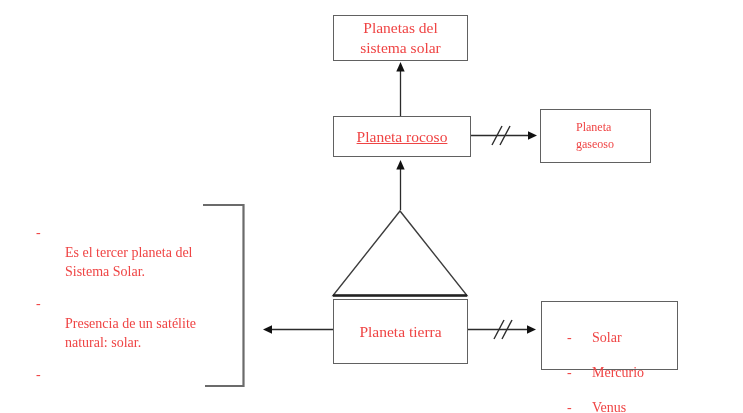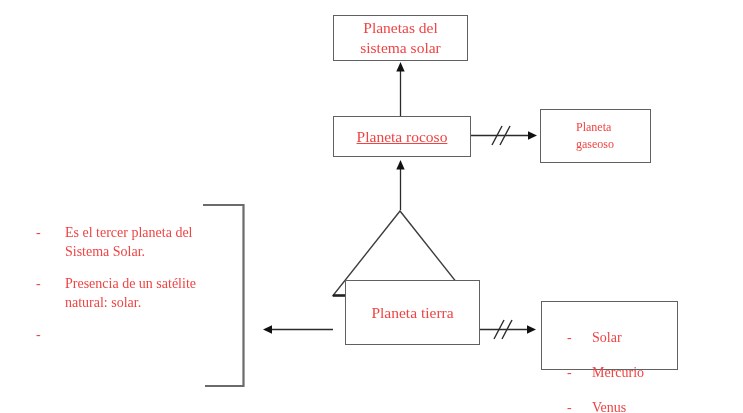--- a/index.html
+++ b/index.html
@@ -25,36 +25,36 @@
     line-height:20px;
     white-space:pre-line;
   }
   .box-top{left:333px;top:15px;width:135px;height:46px;}
   .box-rocoso{left:333px;top:116px;width:138px;height:41px;text-decoration:underline;}
   .box-gaseoso{
     left:540px;top:109px;width:111px;height:54px;
     justify-content:flex-start;text-align:left;
     padding-left:35px;font-size:12px;line-height:17.5px;
   }
-  .box-tierra{left:333px;top:280px;width:135px;height:65px;margin-left:12px;}
+  .box-tierra{left:333px;top:299px;width:135px;height:65px;}
   .box-list{
     left:541px;top:301px;width:137px;height:69px;
     display:block;text-align:left;
     padding:9px 0 0 25px;
     font-size:14px;line-height:17.5px;
   }
   .li-row{display:flex;}
   .li-dash{width:25px;flex:0 0 25px;}
   .facts{
     position:absolute;left:36px;top:223px;width:215px;
     font-size:14px;line-height:19px;
   }
   .fact-item{display:flex;margin-bottom:13px;}
   .fact-dash{width:29px;flex:0 0 29px;}
-  .fact-text{white-space:pre-line;}
+  .fact-text{white-space:pre-line;margin-top:20px;}
 </style>
 </head>
 <body>
 
 <div class="canvas">
 
   <svg class="layer" viewBox="0 0 743 413" xmlns="http://www.w3.org/2000/svg">
 
     <line x1="400.5" y1="116" x2="400.5" y2="69" stroke="#2b2b2b" stroke-width="1.3"></line>
     <polygon points="400.5,62 396.3,71.5 404.7,71.5" fill="#111111"></polygon>

